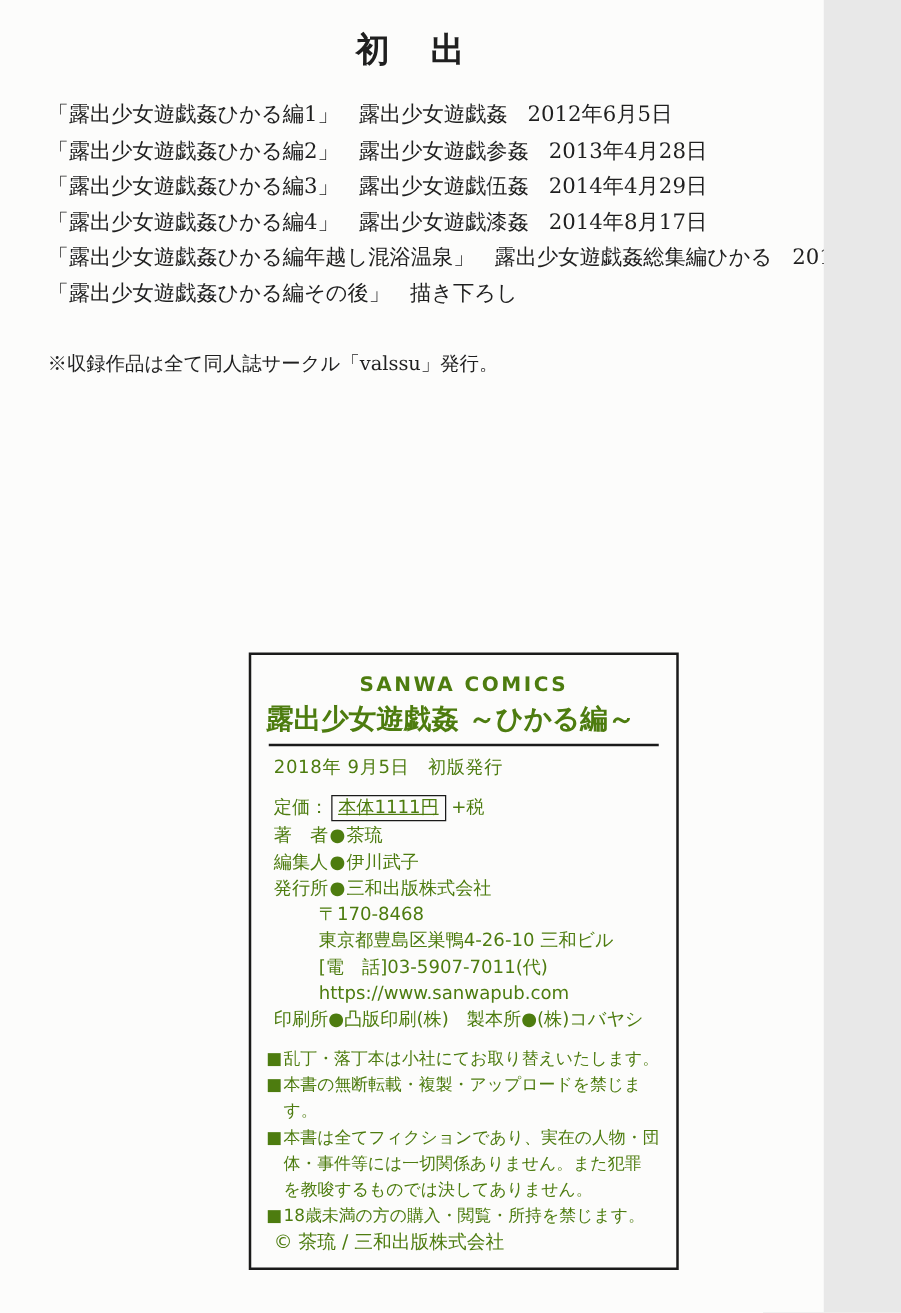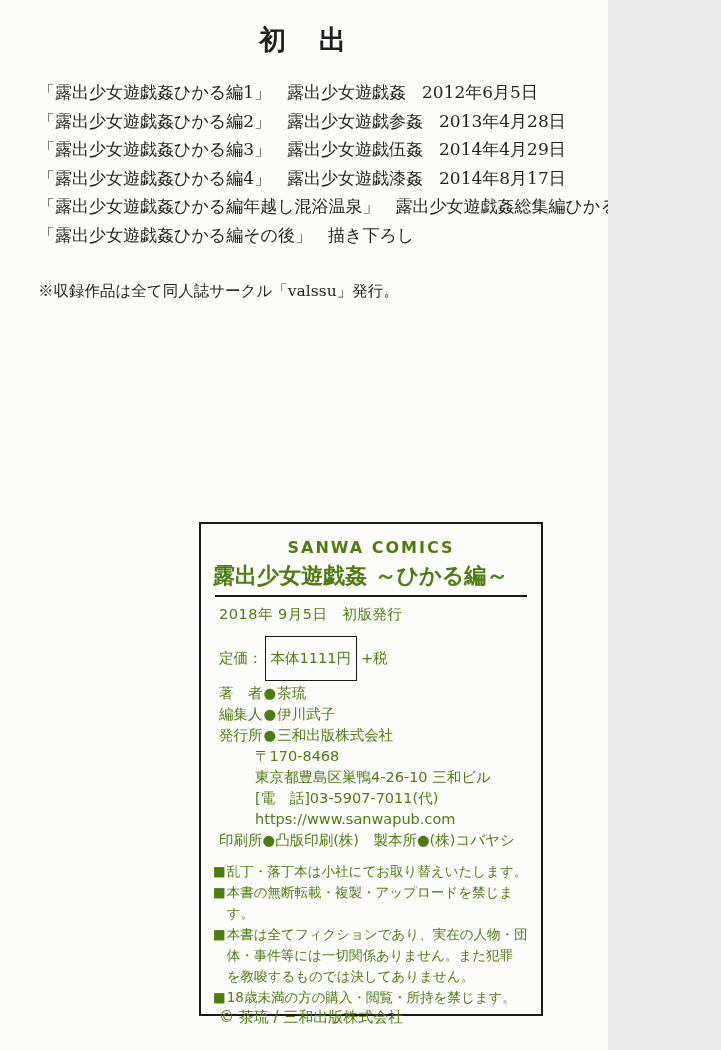--- a/index.html
+++ b/index.html
@@ -2,21 +2,21 @@
 <html><head>
 <meta charset="utf-8">
 <style>
   html, body {
     margin: 0;
     padding: 0;
     background: #e8e8e8;
   }
   .page {
     position: relative;
-    width: 608px;
+    width: 659px;
     height: 1050px;
     background: #fcfcfb;
     overflow: hidden;
     color: #1f1f1f;
     font-family: "DejaVu Serif", serif;
   }
   
   .heading {
     position: absolute;
     top: 22px;
@@ -94,23 +94,24 @@
   }
   .price-row {
     display: flex;
     align-items: center;
     margin: 12px 0 0 6px;
     line-height: 21px;
   }
   .price-box {
     display: inline-block;
     border: 1.5px solid #1a1a1a;
-    padding: 12px 5px;
+    padding: 0 5px;
     margin: 0 2px;
     line-height: 19px;
+    text-decoration: underline;
   }
   .price-suffix { margin-left: 2px; }
   .credits { margin: 2px 0 0 6px; }
   .credit-row { line-height: 21px; white-space: nowrap; }
   .bullet { margin: 0 1px; }
   .address { margin-left: 42px; }
   .address-line { line-height: 21px; white-space: nowrap; }
   .production {
     margin-left: 6px;
     line-height: 21px;

